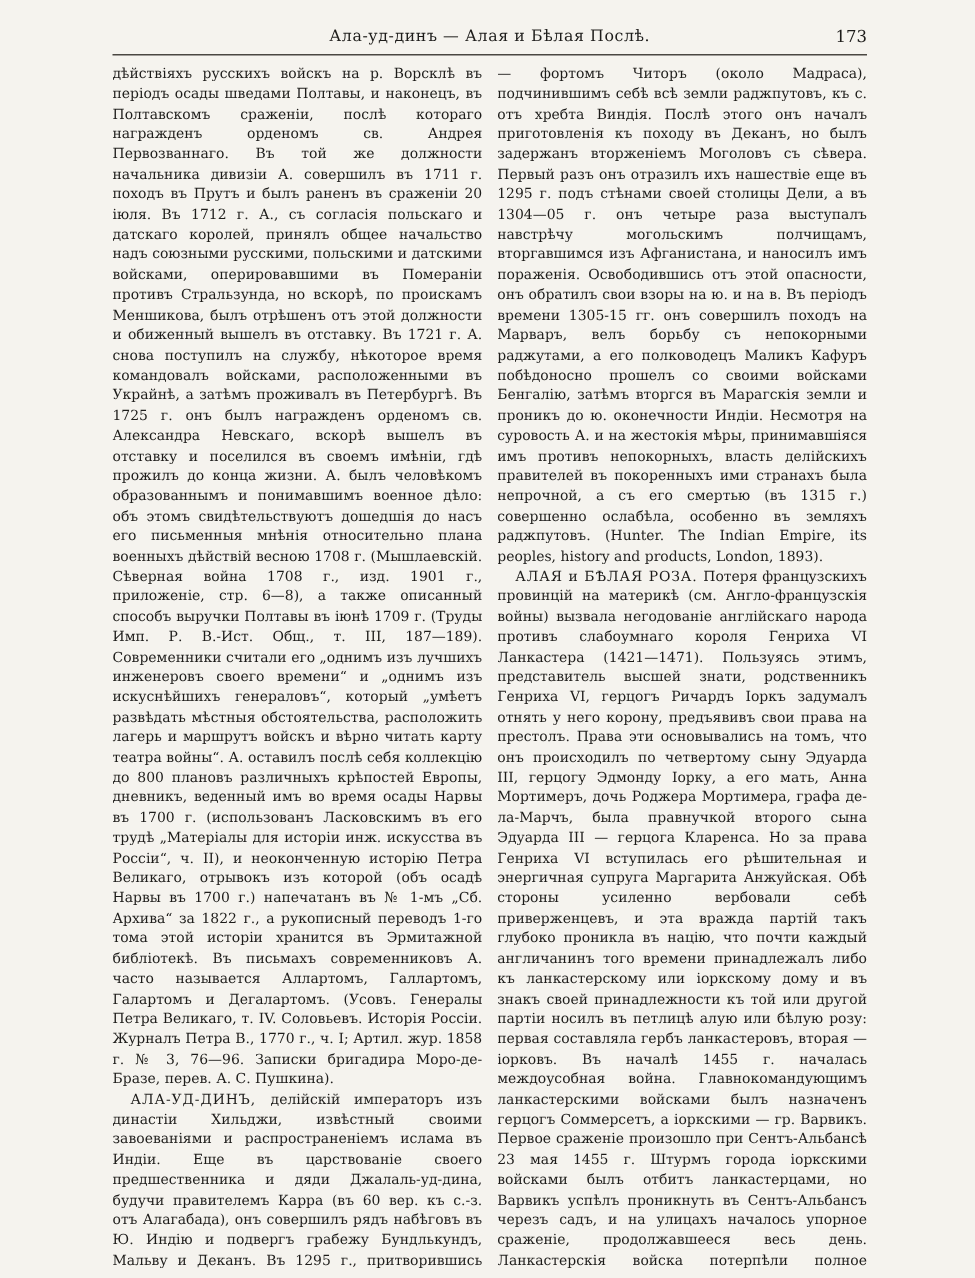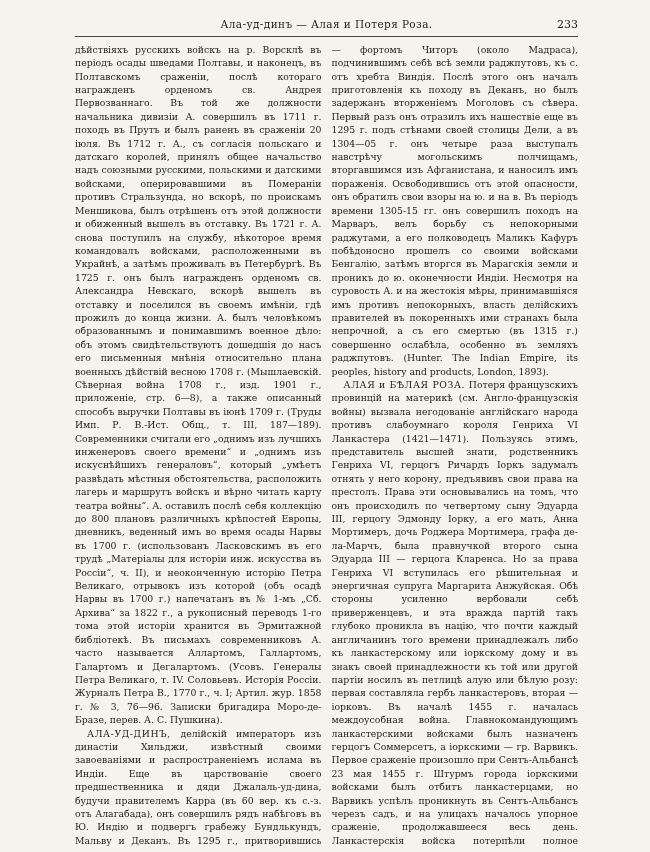--- a/index.html
+++ b/index.html
@@ -75,22 +75,22 @@
   .article-heading {
     font-weight: normal;
     letter-spacing: 0.6px;
   }
 </style>
 </head>
 <body>
 
 <div class="page">
   <div class="page-header">
-    <div class="header-title">Ала-уд-динъ — Алая и Потеря Роза.</div>
-    <div class="header-page-number">233</div>
+    <div class="header-title">Ала-уд-динъ — Алая и Бѣлая Послѣ.</div>
+    <div class="header-page-number">173</div>
   </div>
   <div class="header-rule"></div>
   <div class="columns">
     <div class="column">
         <p class="para continuation">густа отъ польской короны, снова вступилъ въ русскую службу, былъ назначенъ шефомъ Казанскаго пѣх. полка и руководилъ работами по укрѣпленію Полоцка и Копаіса. Въ кампанію 1708-9 гг. А. начальствовалъ дивизіей и принималъ участіе въ бою у Мезина, въ дѣйствіяхъ русскихъ войскъ на р. Ворсклѣ въ періодъ осады шведами Полтавы, и наконецъ, въ Полтавскомъ сраженіи, послѣ котораго награжденъ орденомъ св. Андрея Первозваннаго. Въ той же должности начальника дивизіи А. совершилъ въ 1711 г. походъ въ Прутъ и былъ раненъ въ сраженіи 20 іюля. Въ 1712 г. А., съ согласія польскаго и датскаго королей, принялъ общее начальство надъ союзными русскими, польскими и датскими войсками, оперировавшими въ Помераніи противъ Стральзунда, но вскорѣ, по проискамъ Меншикова, былъ отрѣшенъ отъ этой должности и обиженный вышелъ въ отставку. Въ 1721 г. А. снова поступилъ на службу, нѣкоторое время командовалъ войсками, расположенными въ Украйнѣ, а затѣмъ проживалъ въ Петербургѣ. Въ 1725 г. онъ былъ награжденъ орденомъ св. Александра Невскаго, вскорѣ вышелъ въ отставку и поселился въ своемъ имѣніи, гдѣ прожилъ до конца жизни. А. былъ человѣкомъ образованнымъ и понимавшимъ военное дѣло: объ этомъ свидѣтельствуютъ дошедшія до насъ его письменныя мнѣнія относительно плана военныхъ дѣйствій весною 1708 г. (Мышлаевскій. Сѣверная война 1708 г., изд. 1901 г., приложеніе, стр. 6—8), а также описанный способъ выручки Полтавы въ іюнѣ 1709 г. (Труды Имп. Р. В.-Ист. Общ., т. III, 187—189). Современники считали его „однимъ изъ лучшихъ инженеровъ своего времени“ и „однимъ изъ искуснѣйшихъ генераловъ“, который „умѣетъ развѣдать мѣстныя обстоятельства, расположить лагерь и маршрутъ войскъ и вѣрно читать карту театра войны“. А. оставилъ послѣ себя коллекцію до 800 плановъ различныхъ крѣпостей Европы, дневникъ, веденный имъ во время осады Нарвы въ 1700 г. (использованъ Ласковскимъ въ его трудѣ „Матеріалы для исторіи инж. искусства въ Россіи“, ч. II), и неоконченную исторію Петра Великаго, отрывокъ изъ которой (объ осадѣ Нарвы въ 1700 г.) напечатанъ въ № 1-мъ „Сб. Архива“ за 1822 г., а рукописный переводъ 1-го тома этой исторіи хранится въ Эрмитажной библіотекѣ. Въ письмахъ современниковъ А. часто называется Аллартомъ, Галлартомъ, Галартомъ и Дегалартомъ. (Усовъ. Генералы Петра Великаго, т. IV. Соловьевъ. Исторія Россіи. Журналъ Петра В., 1770 г., ч. I; Артил. жур. 1858 г. № 3, 76—96. Записки бригадира Моро-де-Бразе, перев. А. С. Пушкина).</p>
         <p class="para article"><b class="article-heading">АЛА-УД-ДИНЪ, </b>делійскій императоръ изъ династіи Хильджи, извѣстный своими завоеваніями и распространеніемъ ислама въ Индіи. Еще въ царствованіе своего предшественника и дяди Джалаль-уд-дина, будучи правителемъ Карра (въ 60 вер. къ с.-з. отъ Алагабада), онъ совершилъ рядъ набѣговъ въ Ю. Индію и подвергъ грабежу Бундлькундъ, Мальву и Деканъ. Въ 1295 г., притворившись изгнанникомъ своего дяди, онъ получилъ со своими войсками (8000 ч. конницы) свободный доступъ въ столицу индусскаго королевства Магаратты — Деогиръ (нынѣшній Даулетабадъ), гдѣ предался грабежу и съ богатой добычей вернулся на берега р.</p>
       </div>
     <div class="column">
         <p class="para continuation">Ганга. Здѣсь, пригласивши къ себѣ Джалаль-уд-дина для дѣлежа добычи, онъ предательски убилъ его и занялъ престолъ. Затѣмъ онъ предпринялъ цѣлый рядъ походовъ въ Ю. Индію. Въ 1297 г. — въ Гуджератъ, къ 1300 г. овладѣлъ, послѣ долгой осады, Рантампуромъ, а въ 1303 г. — фортомъ Читоръ (около Мадраса), подчинившимъ себѣ всѣ земли раджпутовъ, къ с. отъ хребта Виндія. Послѣ этого онъ началъ приготовленія къ походу въ Деканъ, но былъ задержанъ вторженіемъ Моголовъ съ сѣвера. Первый разъ онъ отразилъ ихъ нашествіе еще въ 1295 г. подъ стѣнами своей столицы Дели, а въ 1304—05 г. онъ четыре раза выступалъ навстрѣчу могольскимъ полчищамъ, вторгавшимся изъ Афганистана, и наносилъ имъ пораженія. Освободившись отъ этой опасности, онъ обратилъ свои взоры на ю. и на в. Въ періодъ времени 1305-15 гг. онъ совершилъ походъ на Марваръ, велъ борьбу съ непокорными раджутами, а его полководецъ Маликъ Кафуръ побѣдоносно прошелъ со своими войсками Бенгалію, затѣмъ вторгся въ Марагскія земли и проникъ до ю. оконечности Индіи. Несмотря на суровость А. и на жестокія мѣры, принимавшіяся имъ противъ непокорныхъ, власть делійскихъ правителей въ покоренныхъ ими странахъ была непрочной, а съ его смертью (въ 1315 г.) совершенно ослабѣла, особенно въ земляхъ раджпутовъ. (Hunter. The Indian Empire, its peoples, history and products, London, 1893).</p>
         <p class="para article"><b class="article-heading">АЛАЯ и БѢЛАЯ РОЗА. </b>Потеря французскихъ провинцій на материкѣ (см. Англо-французскія войны) вызвала негодованіе англійскаго народа противъ слабоумнаго короля Генриха VI Ланкастера (1421—1471). Пользуясь этимъ, представитель высшей знати, родственникъ Генриха VI, герцогъ Ричардъ Іоркъ задумалъ отнять у него корону, предъявивъ свои права на престолъ. Права эти основывались на томъ, что онъ происходилъ по четвертому сыну Эдуарда III, герцогу Эдмонду Іорку, а его мать, Анна Мортимеръ, дочь Роджера Мортимера, графа де-ла-Марчъ, была правнучкой второго сына Эдуарда III — герцога Кларенса. Но за права Генриха VI вступилась его рѣшительная и энергичная супруга Маргарита Анжуйская. Обѣ стороны усиленно вербовали себѣ приверженцевъ, и эта вражда партій такъ глубоко проникла въ націю, что почти каждый англичанинъ того времени принадлежалъ либо къ ланкастерскому или іоркскому дому и въ знакъ своей принадлежности къ той или другой партіи носилъ въ петлицѣ алую или бѣлую розу: первая составляла гербъ ланкастеровъ, вторая — іорковъ. Въ началѣ 1455 г. началась междоусобная война. Главнокомандующимъ ланкастерскими войсками былъ назначенъ герцогъ Соммерсетъ, а іоркскими — гр. Варвикъ. Первое сраженіе произошло при Сентъ-Альбансѣ 23 мая 1455 г. Штурмъ города іоркскими войсками былъ отбитъ ланкастерцами, но Варвикъ успѣлъ проникнуть въ Сентъ-Альбансъ черезъ садъ, и на улицахъ началось упорное сраженіе, продолжавшееся весь день. Ланкастерскія войска потерпѣли полное пораженіе. Соммерсетъ былъ убитъ, и самъ король Генрихъ VI попалъ въ плѣнъ. Вскорѣ послѣ сраженія Генрихъ объявилъ въ парламентѣ сторонниковъ Соммерсета и его приверженцевъ своими врагами, іоркскую партію — друзьями, а мятеж—</p>

